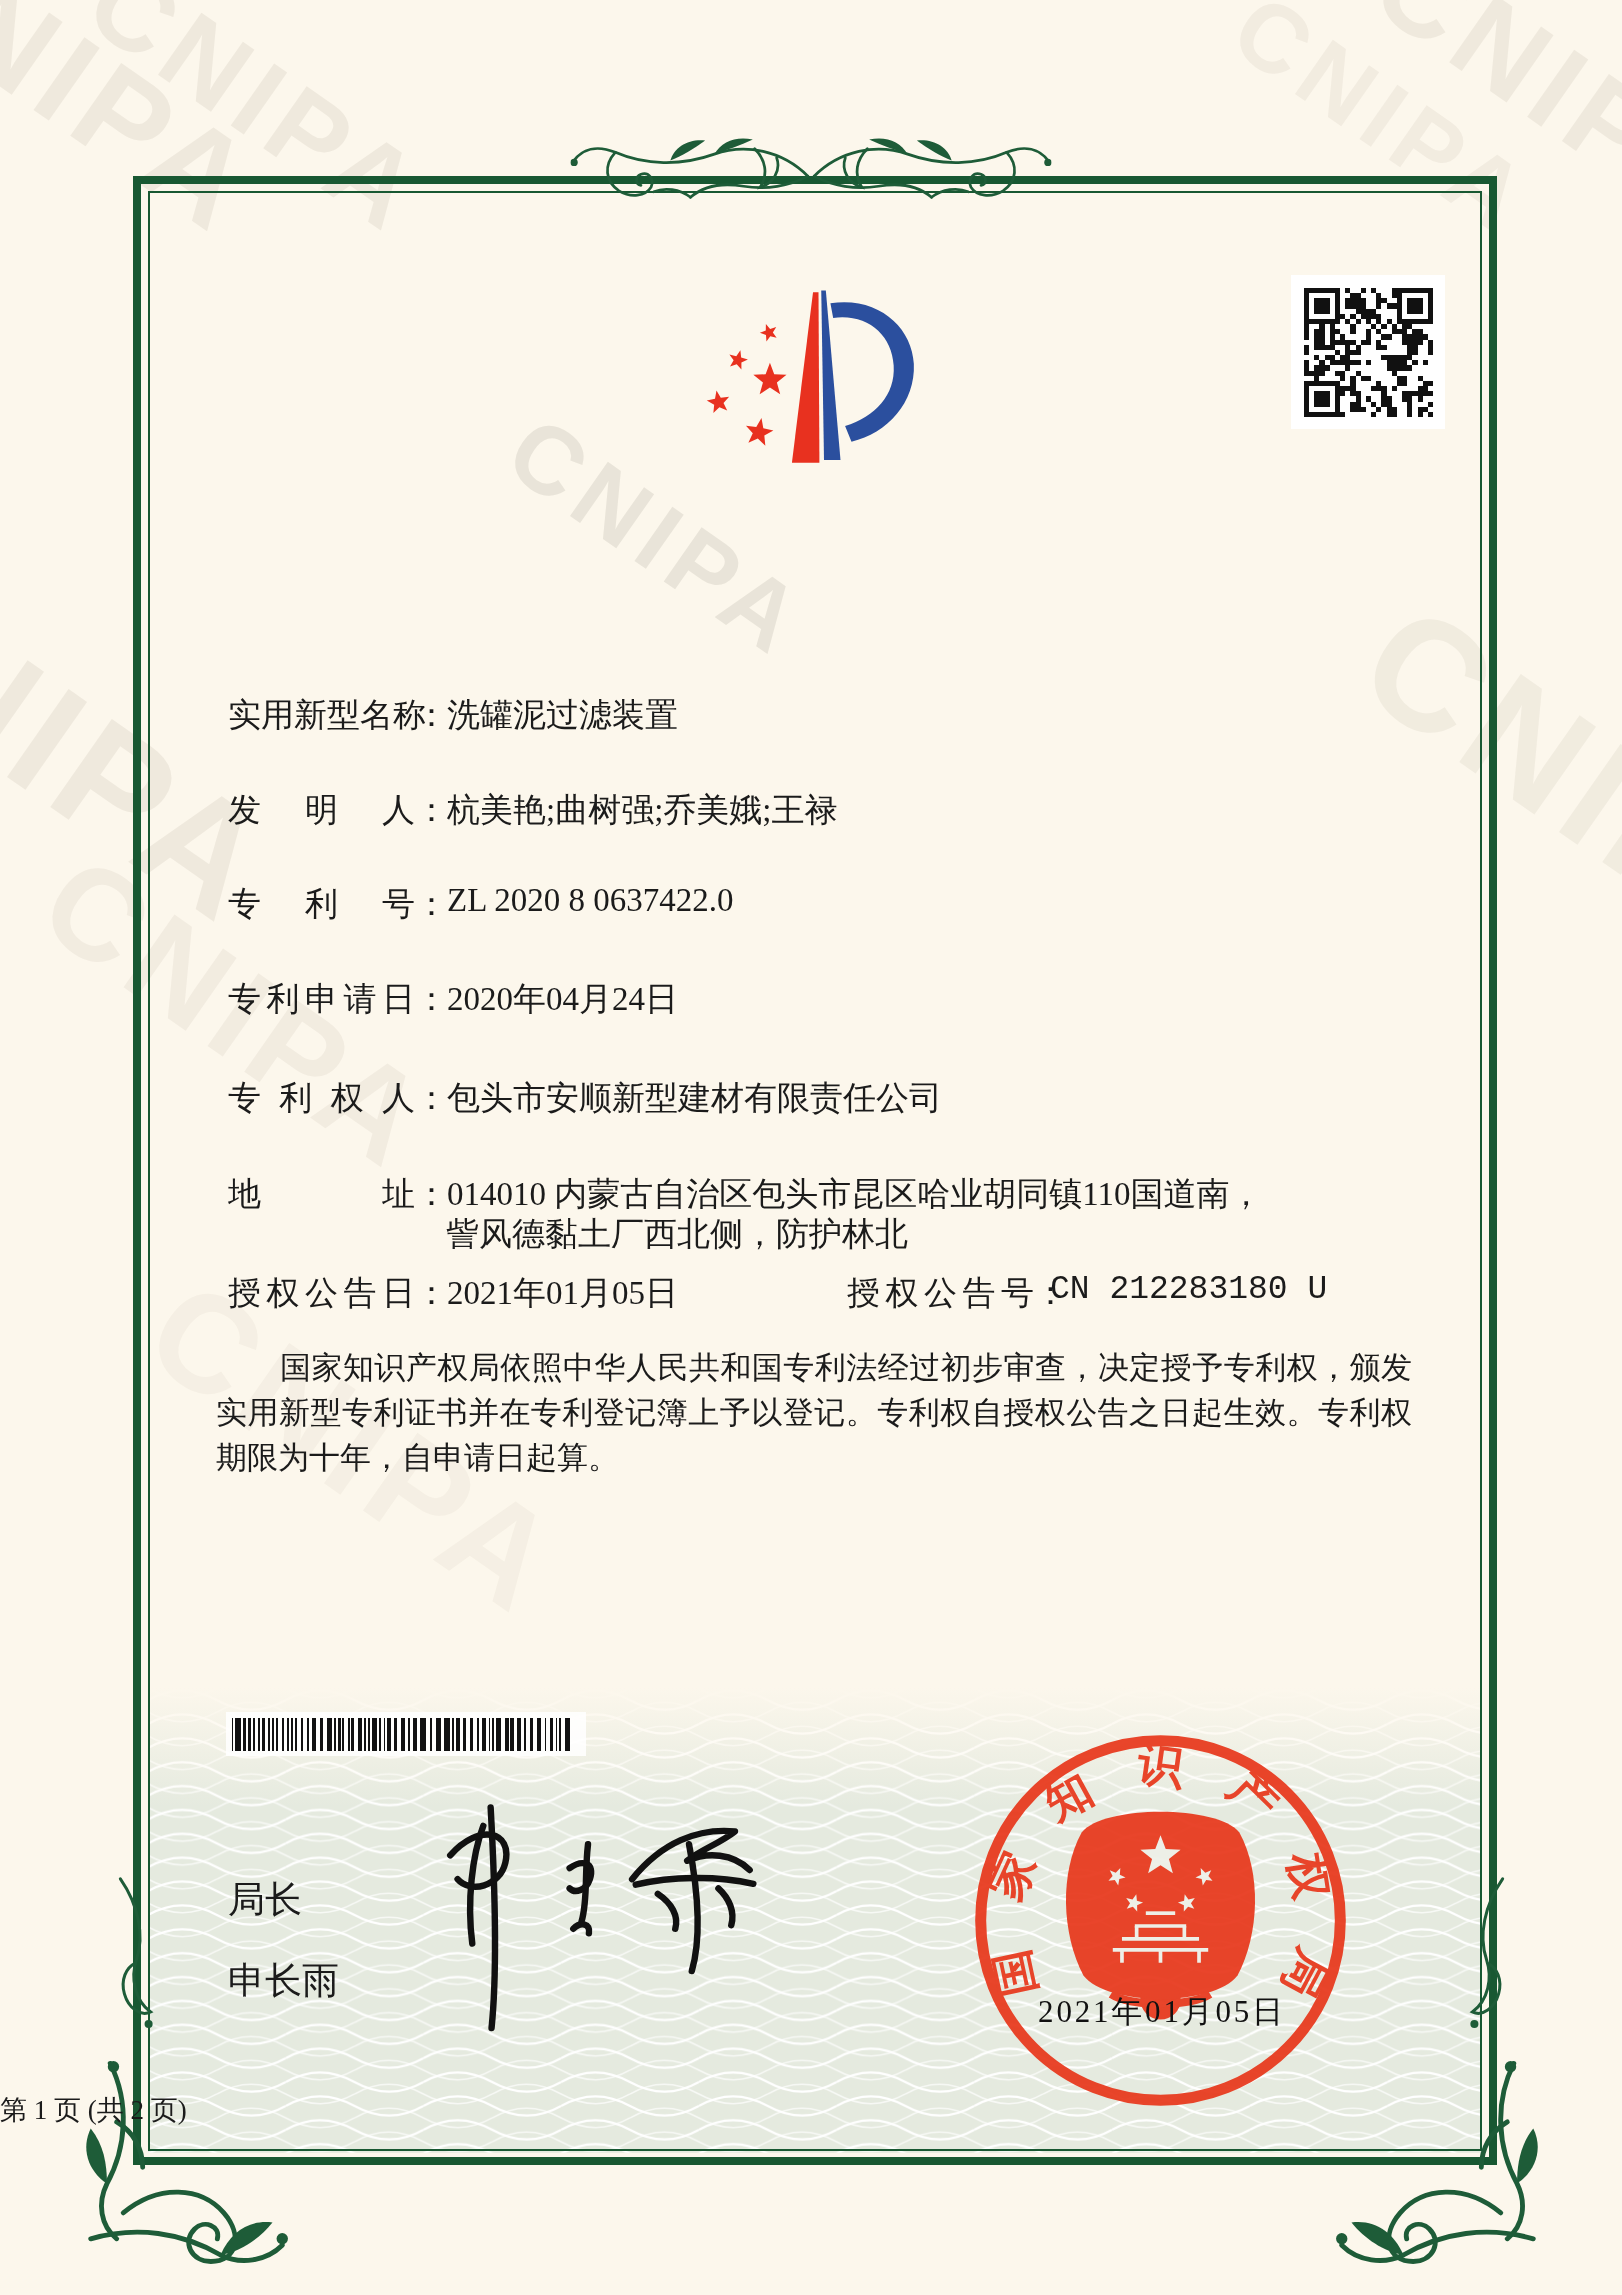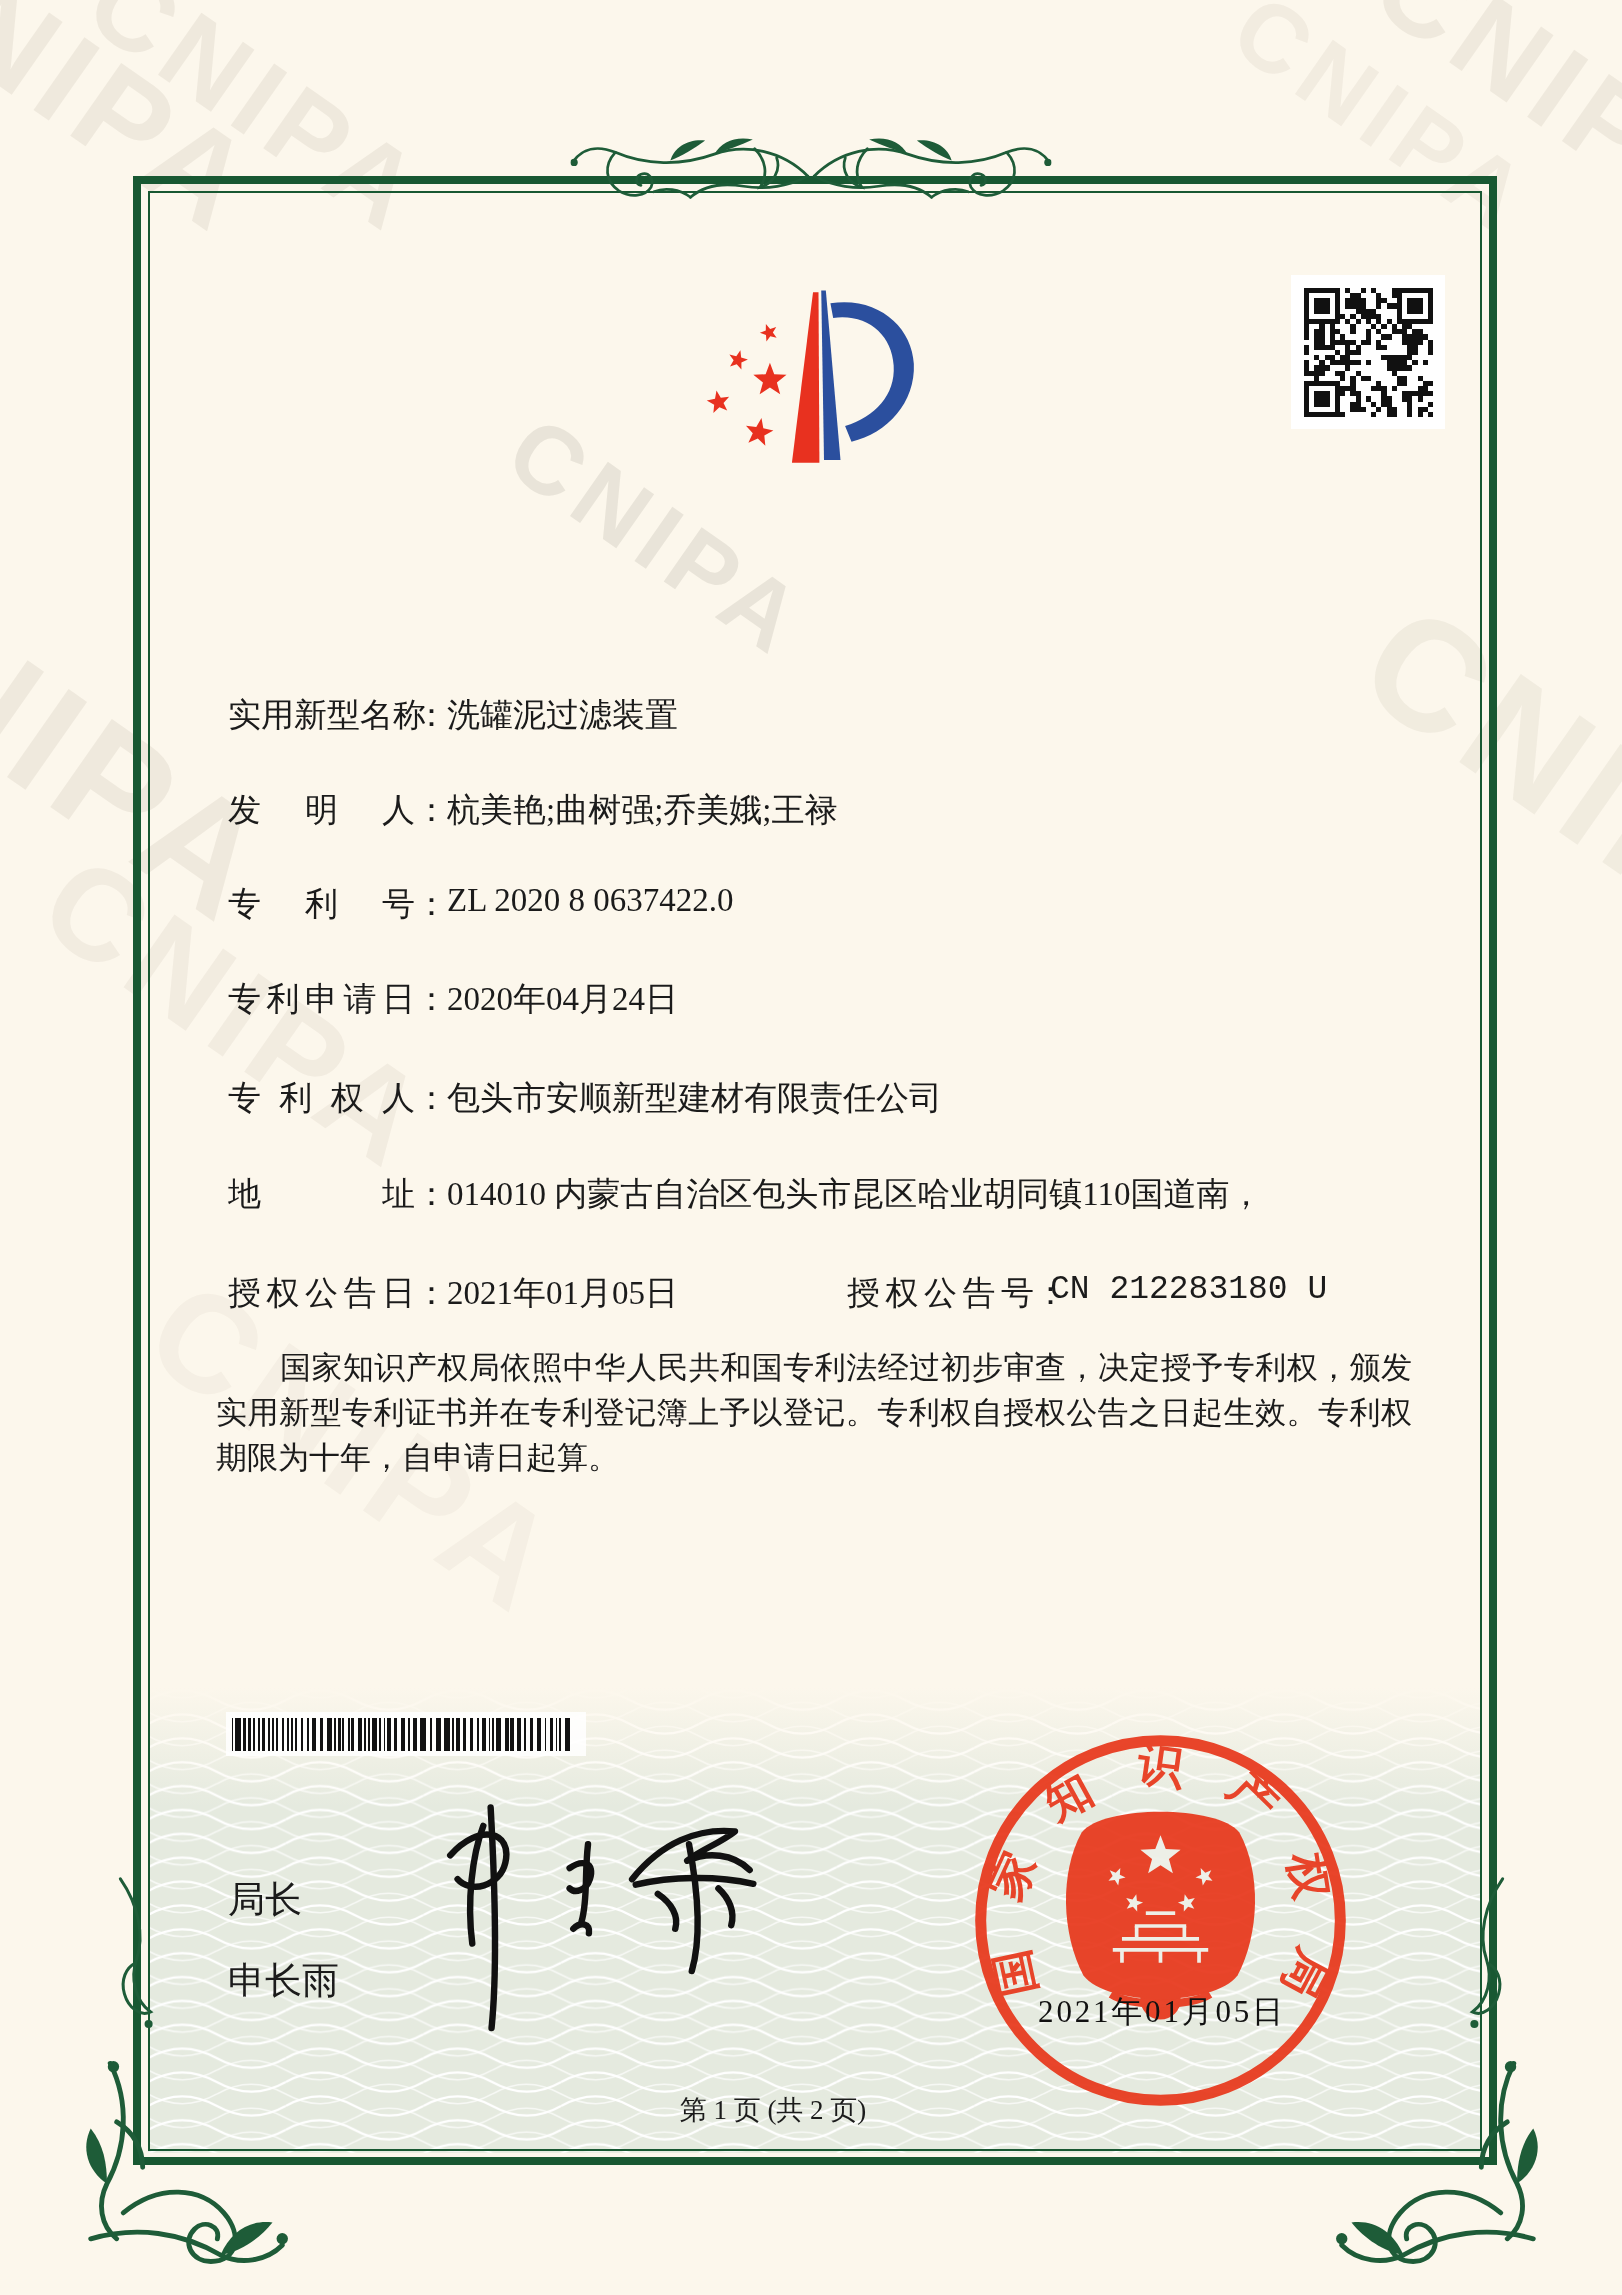--- a/index.html
+++ b/index.html
@@ -43,21 +43,21 @@
   
   .barcode{position:absolute;left:226px;top:1712px;width:360px;height:44px;z-index:3;
       background:rgba(255,255,255,0.85);display:flex;align-items:center;padding:0 5.5px;box-sizing:border-box;}
   .barcode div{height:33px;}
   .sig-label{position:absolute;left:228px;font-size:37px;z-index:3;
       font-family:"Liberation Sans","DejaVu Sans",sans-serif;font-weight:500;}
   .signature{position:absolute;left:395px;top:1791px;width:386px;height:248px;z-index:4;}
   .seal{position:absolute;left:966px;top:1726px;width:389px;height:389px;z-index:4;opacity:0.93;}
   .seal-date{position:absolute;left:983px;top:1991px;width:358px;text-align:center;font-size:31px;
       letter-spacing:2.8px;z-index:5;color:#111;}
-  .page-info{position:absolute;left:0;top:2092px;width:1546px;text-align:center;font-size:27px;z-index:3;}
+  .page-info{position:absolute;left:0;top:2092px;width:1546px;text-align:left;font-size:27px;z-index:3;}
   .footer-box{position:absolute;left:621px;top:2173px;width:380px;height:84px;background:#fffefb;z-index:3;
       display:flex;align-items:center;justify-content:center;}
   .footer-text{font-size:33px;letter-spacing:7.3px;}
   .green{stroke:#1e5c38;fill:none;stroke-width:3;stroke-linecap:round;}
   .greenf{fill:#1e5c38;stroke:none;}
 </style>
 </head>
 <body>
 
 <div id="page">
@@ -831,20 +831,21 @@
       </span><span>：</span>
     <span class="fvalue">包头市安顺新型建材有限责任公司</span>
   </div>
   <div class="row" style="top:1172px;">
     <span class="flabel">
         <span>地</span>
         <span>址</span>
       </span><span>：</span>
     <span class="fvalue">014010 内蒙古自治区包头市昆区哈业胡同镇110国道南，</span>
   </div>
+  <div class="addr2">訾风德黏土厂西北侧，防护林北</div>
   <div class="row" style="top:1271px;width:1194px;">
     <span class="flabel">
         <span>授</span>
         <span>权</span>
         <span>公</span>
         <span>告</span>
         <span>日</span>
       </span><span>：</span>
     <span class="fvalue">2021年01月05日</span>
     <span class="flabel2">

